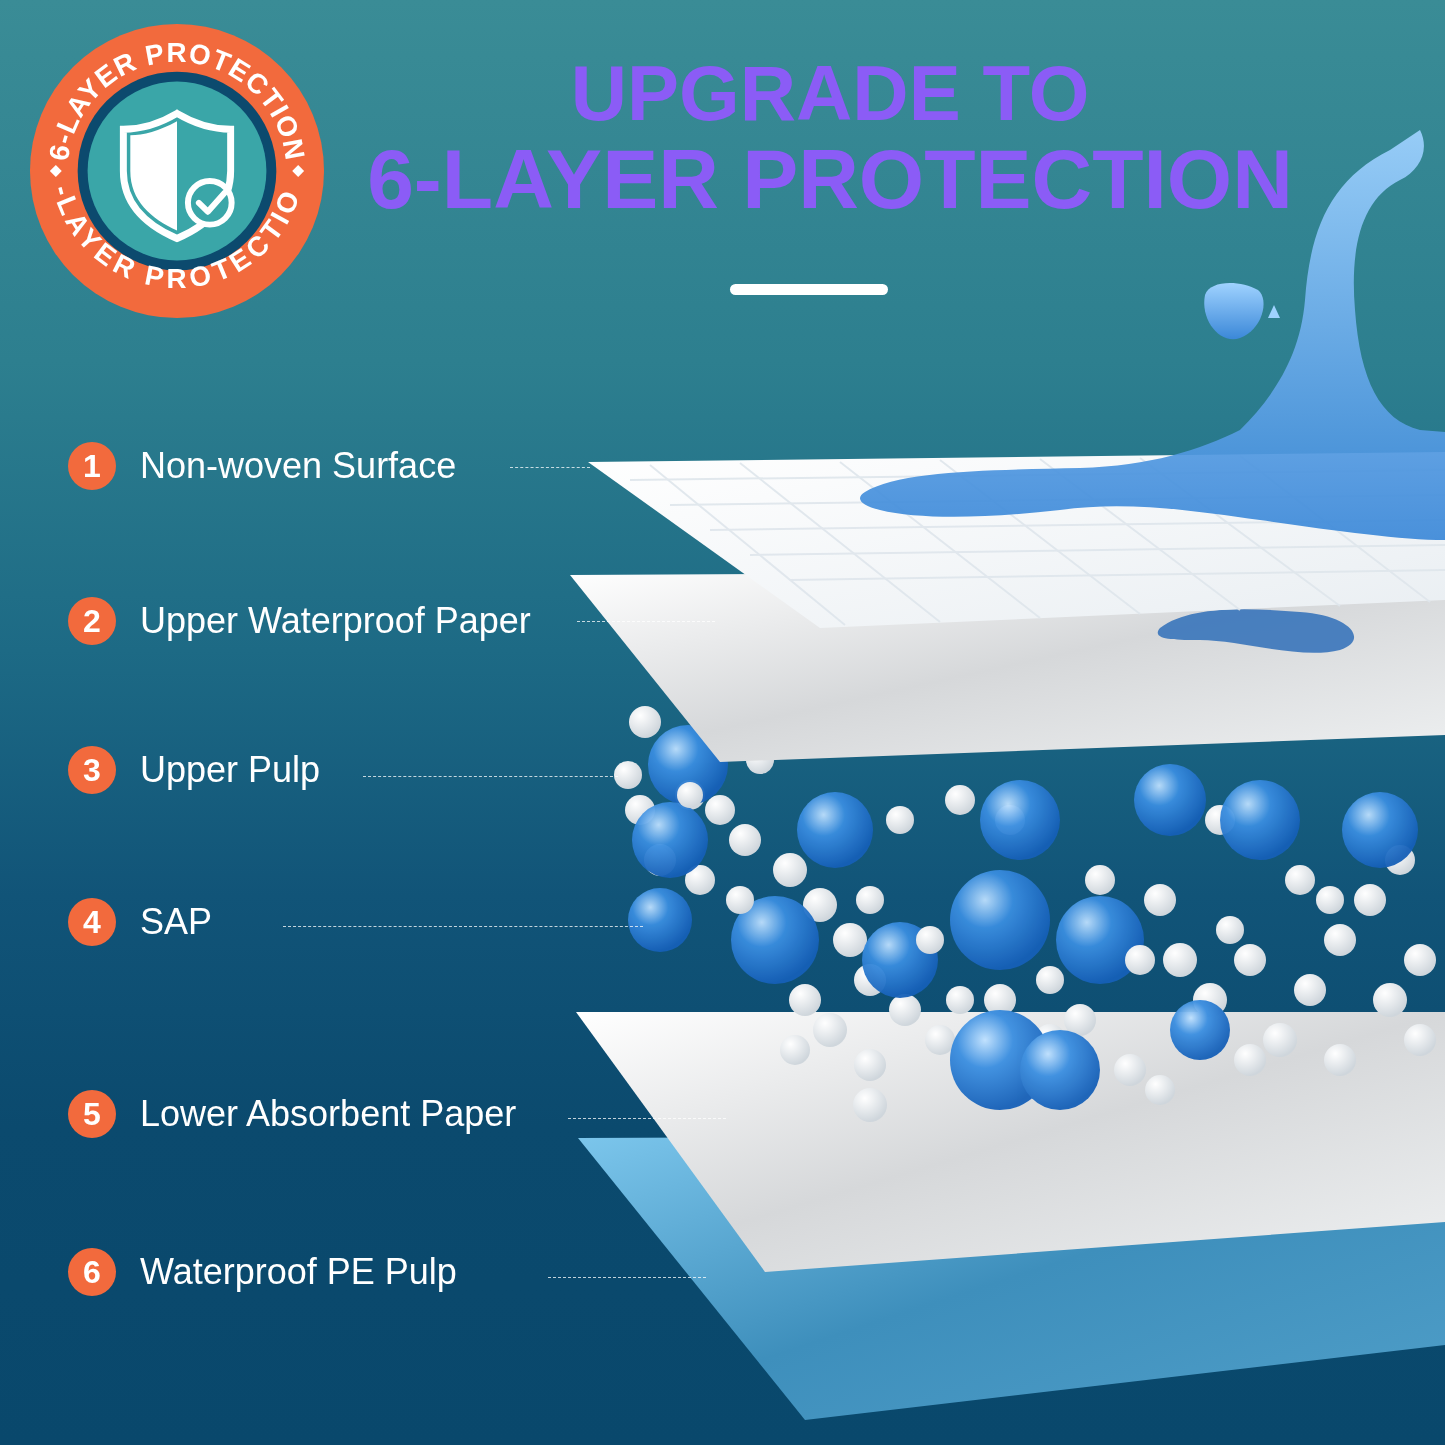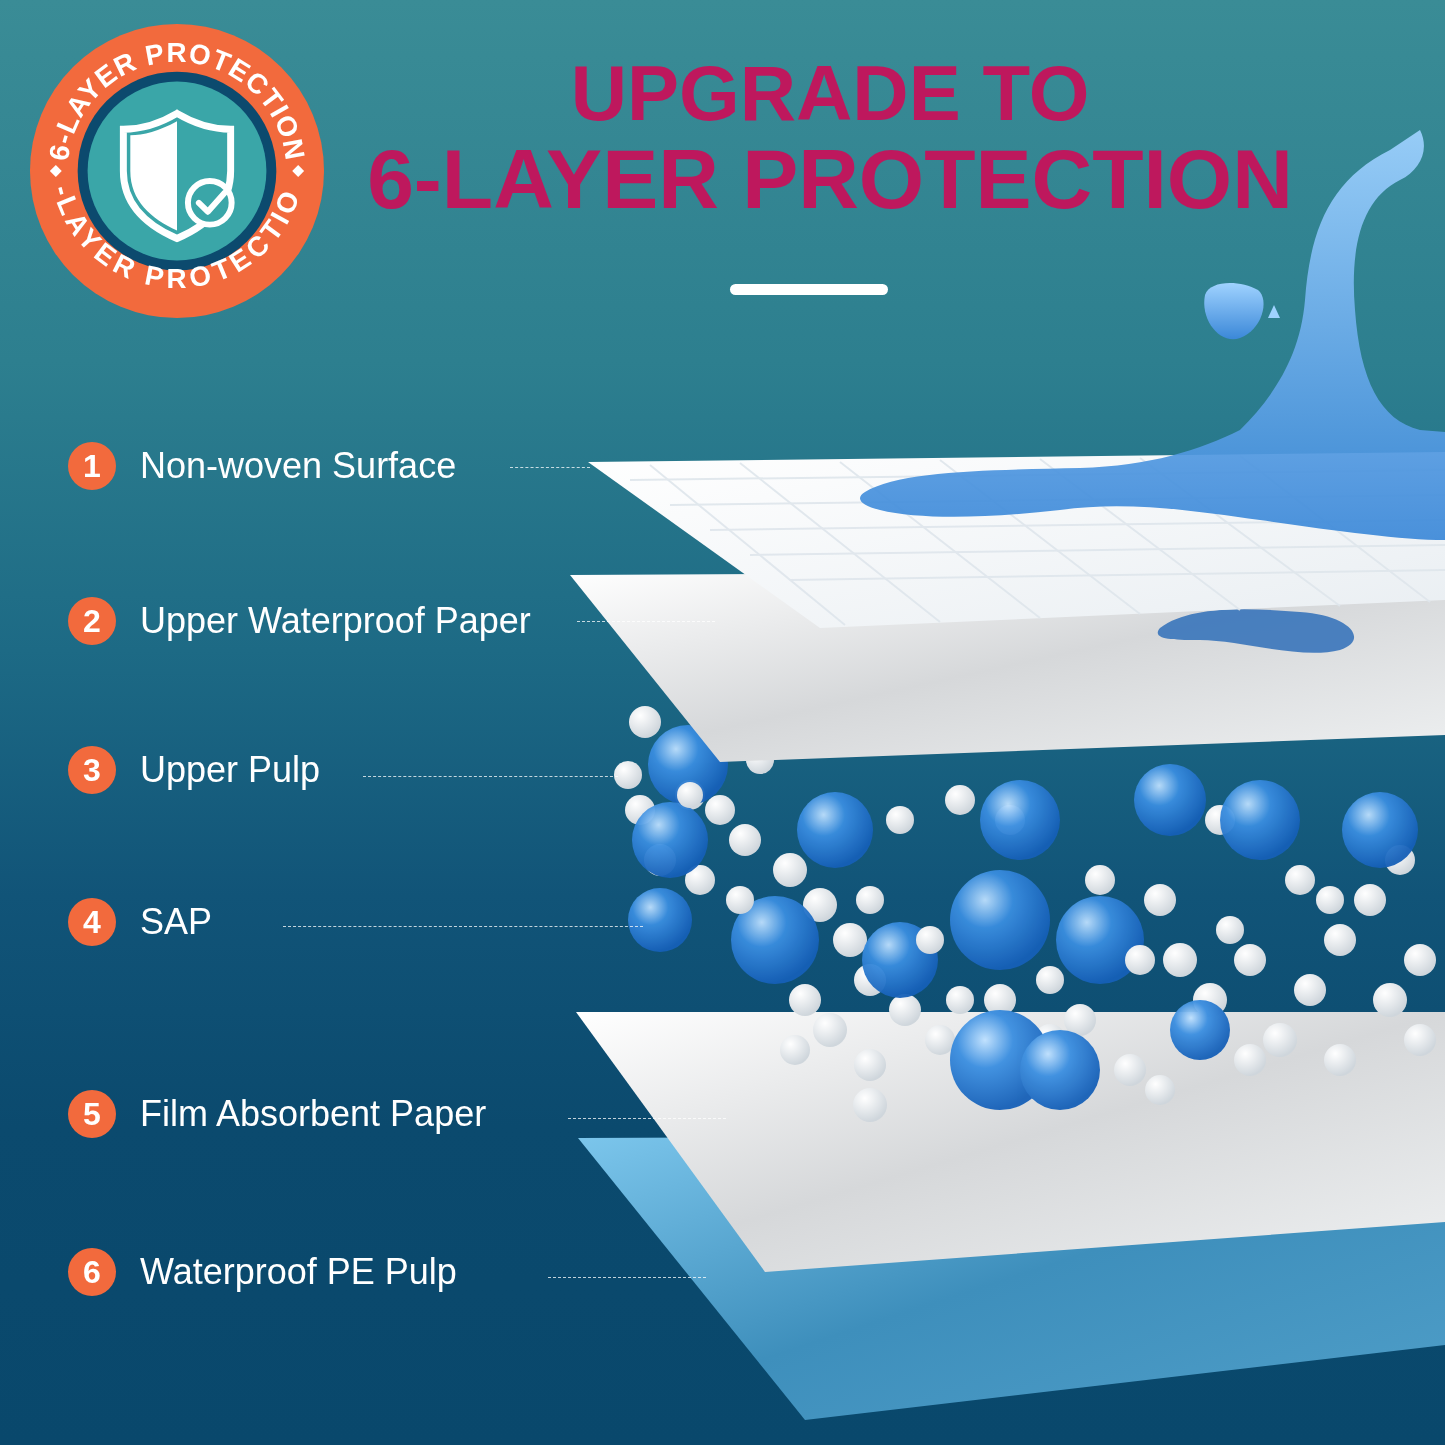--- a/index.html
+++ b/index.html
@@ -5,21 +5,21 @@
   html, body { margin: 0; padding: 0; }
   body {
     width: 1445px; height: 1445px; overflow: hidden; position: relative;
     font-family: "Liberation Sans", sans-serif;
     background: linear-gradient(180deg, #3a8c96 0%, #2d7f8f 25%, #1d6a85 45%, #115478 62%, #0b4a6e 78%, #09486c 100%);
   }
   .canvas { position: absolute; inset: 0; }
   .badge { position: absolute; left: 28px; top: 22px; width: 298px; height: 298px; }
   .title {
     position: absolute; left: 330px; top: 50px; width: 1000px;
-    text-align: center; color: #be185d; font-weight: 700;
+    text-align: center; color: #8b5cf6; font-weight: 700;
     font-size: 78px; line-height: 86px; letter-spacing: 0px;
     font-family: "Liberation Sans", sans-serif;
   }
   .title .line2 { display: block; font-size: 84px; }
   .divider {
     position: absolute; left: 730px; top: 284px; width: 158px; height: 11px;
     background: #fff; border-radius: 6px;
   }
   .illus { position: absolute; left: 0; top: 0; width: 1445px; height: 1445px; }
   .label {
@@ -232,19 +232,19 @@
   <div class="label" style="left:68px; top:746px;">
     <span class="num">3</span>
     <span>Upper Pulp</span>
   </div>
   <div class="label" style="left:68px; top:898px;">
     <span class="num">4</span>
     <span>SAP</span>
   </div>
   <div class="label" style="left:68px; top:1090px;">
     <span class="num">5</span>
-    <span>Film Absorbent Paper</span>
+    <span>Lower Absorbent Paper</span>
   </div>
   <div class="label" style="left:68px; top:1248px;">
     <span class="num">6</span>
     <span>Waterproof PE Pulp</span>
   </div>
 </div>
 
 </body></html>

